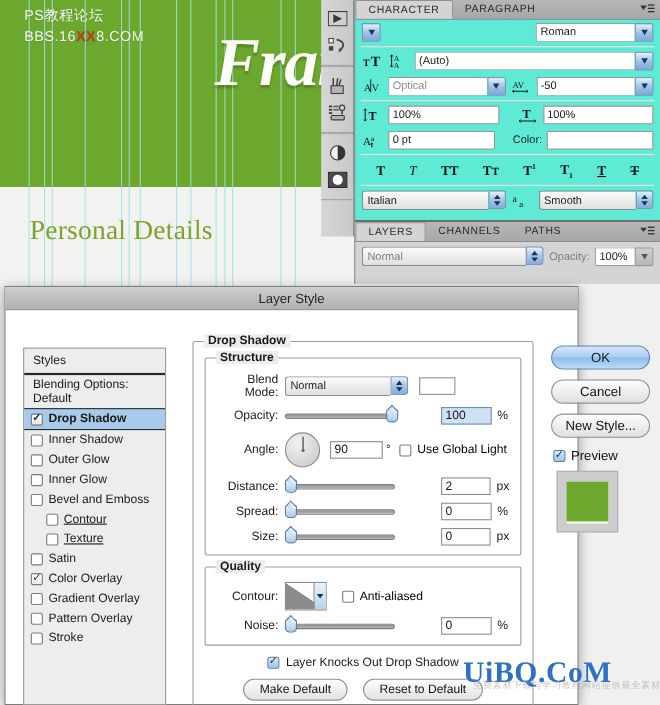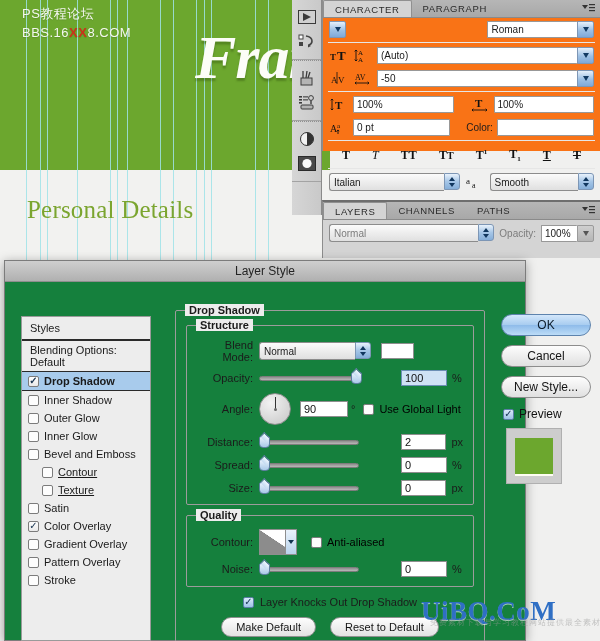--- a/index.html
+++ b/index.html
@@ -35,22 +35,22 @@
   #toolstrip { position:absolute; left:292px; top:0; width:30px; height:215px;
                background:linear-gradient(to right,#d6d6d6,#c9c9c9);
                border-right:1px solid #8a8a8a; }
   .tgroup { border-bottom:1px solid #a3a3a3; padding:4px 0 5px; }
   .tgroup.dotted { border-top:1px dotted #8f8f8f; }
   .tbtn { width:22px; height:22px; margin:2px auto; display:flex; align-items:center;
           justify-content:center; cursor:pointer; }
   .tbtn svg { display:block; }
 
   
-  #charpanel { position:absolute; left:322px; top:0; width:278px; height:151px;
-               background:#f97316; border-left:1px solid #8d8d8d; }
+  #charpanel { position:absolute; left:322px; top:0; width:278px; height:200px;
+               background:#5eead4; border-left:1px solid #8d8d8d; }
   .tabs { height:18px; background:linear-gradient(to bottom,#b6b6b6,#a8a8a8);
           border-bottom:1px solid #8a8a8a; display:flex; align-items:flex-end; position:relative; }
   .tab { font-size:9.5px; letter-spacing:.6px; color:#2a2a2a; padding:3px 11px 3px;
          height:17px; line-height:11px; cursor:pointer; }
   .tab.active { background:#d4d4d4; border-left:1px solid #909090; border-right:1px solid #909090;
                 border-top:1px solid #909090; border-radius:2px 2px 0 0; }
   .panel-menu { position:absolute; right:4px; top:3px; cursor:pointer; }
 
   .crow { display:flex; align-items:center; padding:3px 6px; gap:4px; }
   .sep { height:1px; background:#bdbdbd; border-bottom:1px solid #e6e6e6; margin:1px 5px; }
@@ -87,21 +87,21 @@
            background:linear-gradient(to bottom,#fbfbfb,#e0e0e0);
            display:flex; align-items:center; padding:0 4px; font-size:10px; color:#1a1a1a; }
 
   
   #layerspanel { position:absolute; left:322px; top:200px; width:278px; height:58px;
                  background:#d4d4d4; border-left:1px solid #8d8d8d; border-top:2px solid #6e6e6e; }
   .lrow { display:flex; align-items:center; padding:4px 6px; gap:5px; }
 
   
   #dialog { position:absolute; left:4px; top:260px; width:522px; height:381px;
-            background:#15803d; border:1px solid #7c7c7c;
+            background:#ffffff; border:1px solid #7c7c7c;
             box-shadow:0 2px 10px rgba(0,0,0,.35); }
   .dtitle { height:21px; background:linear-gradient(to bottom,#cfcfcf,#b0b0b0);
             border-bottom:1px solid #8e8e8e; display:flex; align-items:center;
             justify-content:center; font-size:12px; color:#242424; }
   .dbody { position:relative; height:359px; }
 
   
   .styles-box { position:absolute; left:16px; top:34px; width:130px; height:325px;
                 background:#ededed; border:1px solid #9a9a9a; }
   .styles-head { padding:5px 8px; font-size:11px; color:#1c1c1c; border-bottom:2px solid #2a2a2a; }
@@ -329,20 +329,26 @@
   </div>
 
   <div class="crow">
     <div class="picon">
       <svg width="18" height="15" viewBox="0 0 18 15">
           <text x="1" y="12" font-size="9" font-family="Liberation Serif, serif" fill="#111">A</text>
           <text x="8" y="12" font-size="9" font-family="Liberation Serif, serif" fill="#111">V</text>
           <path d="M7 1 L7 13" stroke="#111" stroke-width="0.8"></path>
         </svg>
     </div>
+    <div class="combo" style="flex:1">
+      <div class="field gray" style="flex:1">Optical</div>
+      <div class="ddbtn">
+          <span class="car"></span>
+        </div>
+    </div>
     <div class="picon">
       <svg width="18" height="15" viewBox="0 0 18 15">
           <text x="1" y="9" font-size="8" font-family="Liberation Serif, serif" fill="#111">AV</text>
           <path d="M1 12 L15 12 M2.4 10.8 L1 12 L2.4 13.2 M13.6 10.8 L15 12 L13.6 13.2" stroke="#111" fill="none" stroke-width="0.9"></path>
         </svg>
     </div>
     <div class="combo" style="flex:1">
       <div class="field" style="flex:1">-50</div>
       <div class="ddbtn">
           <span class="car"></span>

